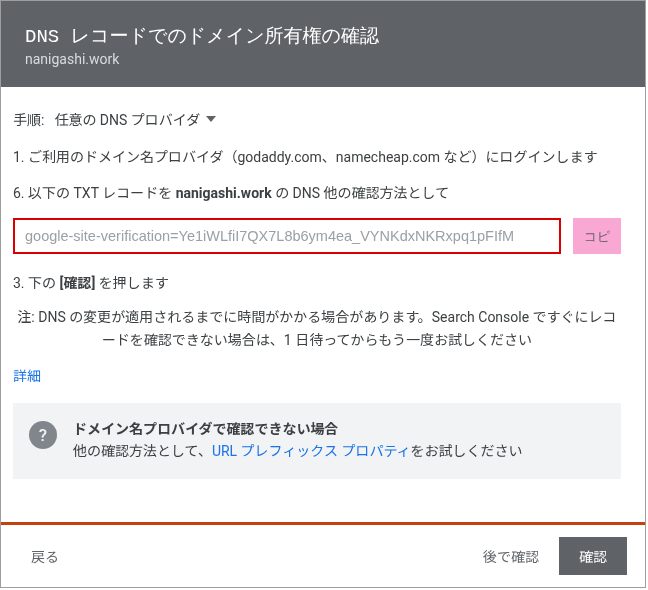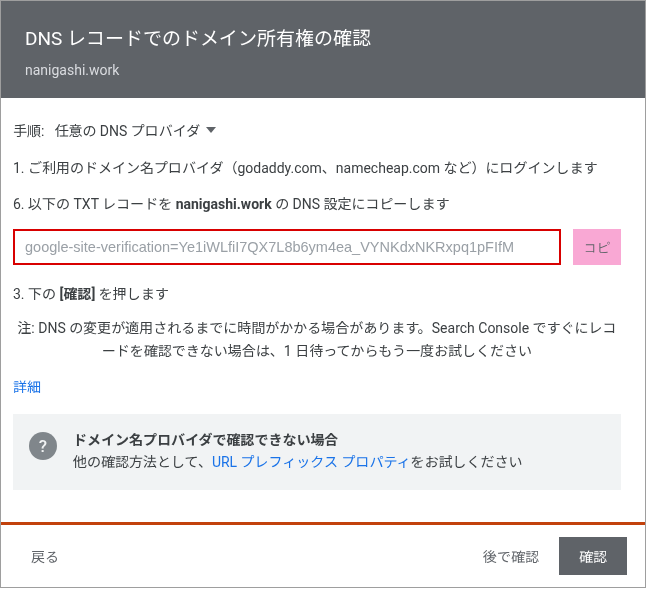--- a/index.html
+++ b/index.html
@@ -20,21 +20,22 @@
     background: #fff;
   }
   .header {
     background: #5f6368;
     color: #fff;
     padding: 22px 24px 20px 24px;
   }
   .header-title {
     font-size: 19px;
     font-weight: 400;
-    margin-bottom: 12px;
+    margin-bottom: 2px;
+    font-family: Liberation Mono, monospace;
   }
   .header-sub {
     font-size: 14px;
     color: #dadce0;
     font-weight: 400;
   }
   .content {
     padding: 22px 24px 10px 12px;
     flex: 1;
     overflow-y: auto;
@@ -172,21 +173,21 @@
       <span class="step-label">手順:</span>
       <span class="provider-select">
         <span>任意の DNS プロバイダ</span>
         <span class="chev"></span>
       </span>
     </div>
 
     <ul class="ol-list">
       <li>1. ご利用のドメイン名プロバイダ（godaddy.com、namecheap.com など）にログインします</li>
       <li>
-        <span>6. 以下の TXT レコードを </span><span class="bold">nanigashi.work</span><span> の DNS 設定にコピーします</span>
+        <span>6. 以下の TXT レコードを </span><span class="bold">nanigashi.work</span><span> の DNS 他の確認方法として</span>
       </li>
     </ul>
 
     <div class="txt-row">
       <div class="txt-box">google-site-verification=Ye1iWLfiI7QX7L8b6ym4ea_VYNKdxNKRxpq1pFIfM</div>
       <button class="copy-btn">コピ</button>
     </div>
 
     <div style="margin-bottom:14px;">
       <span>3. 下の </span><span class="bold">[確認]</span><span> を押します</span>

